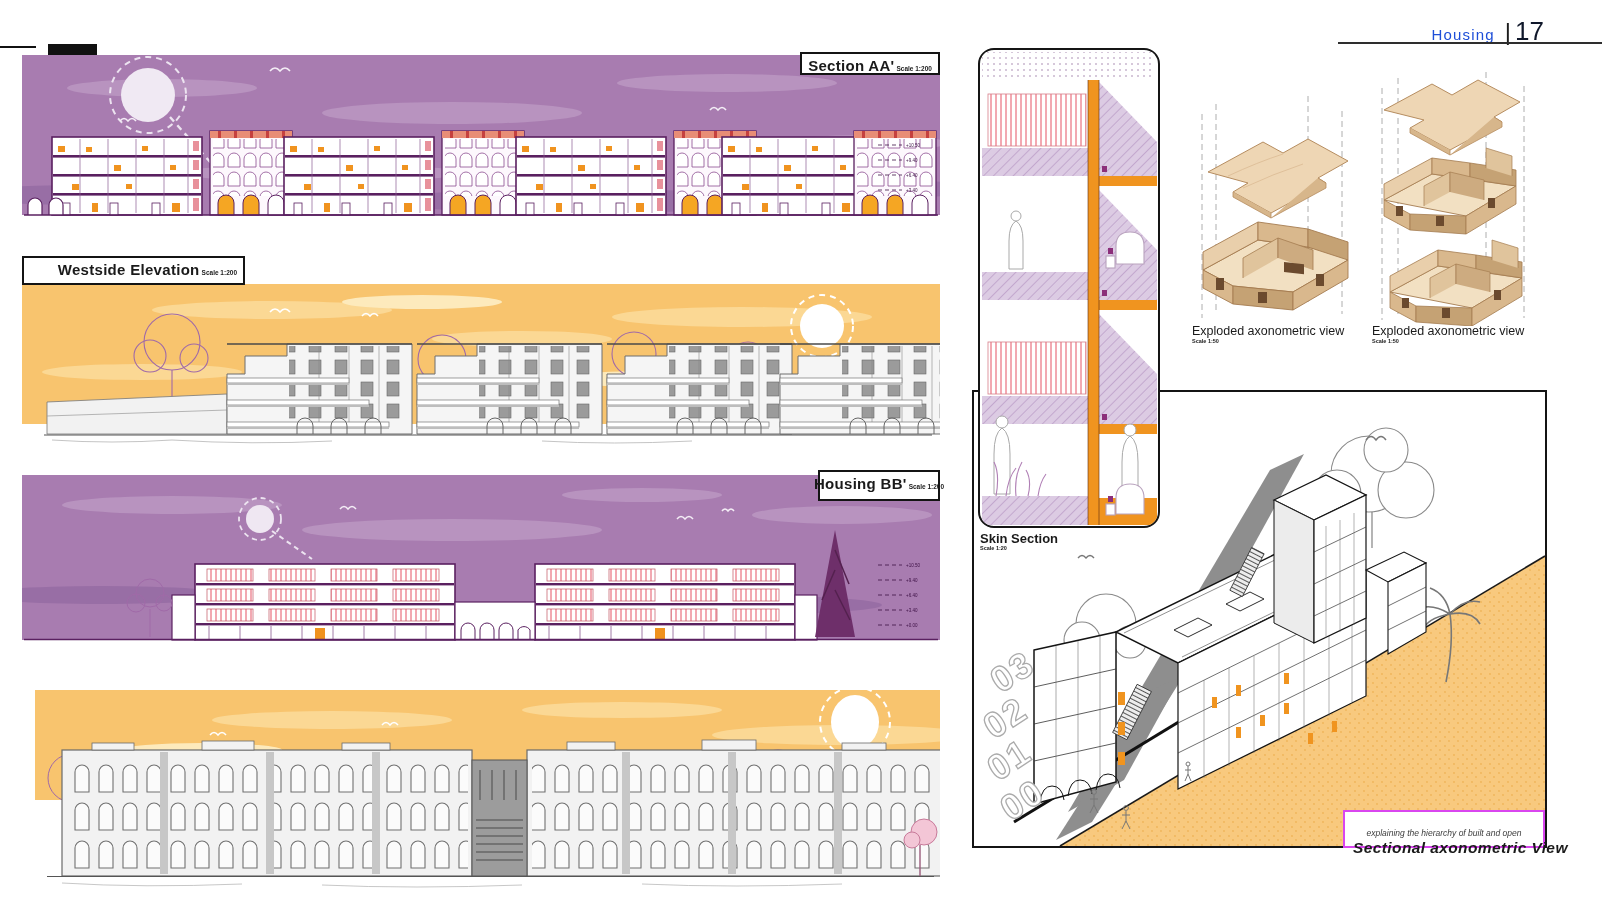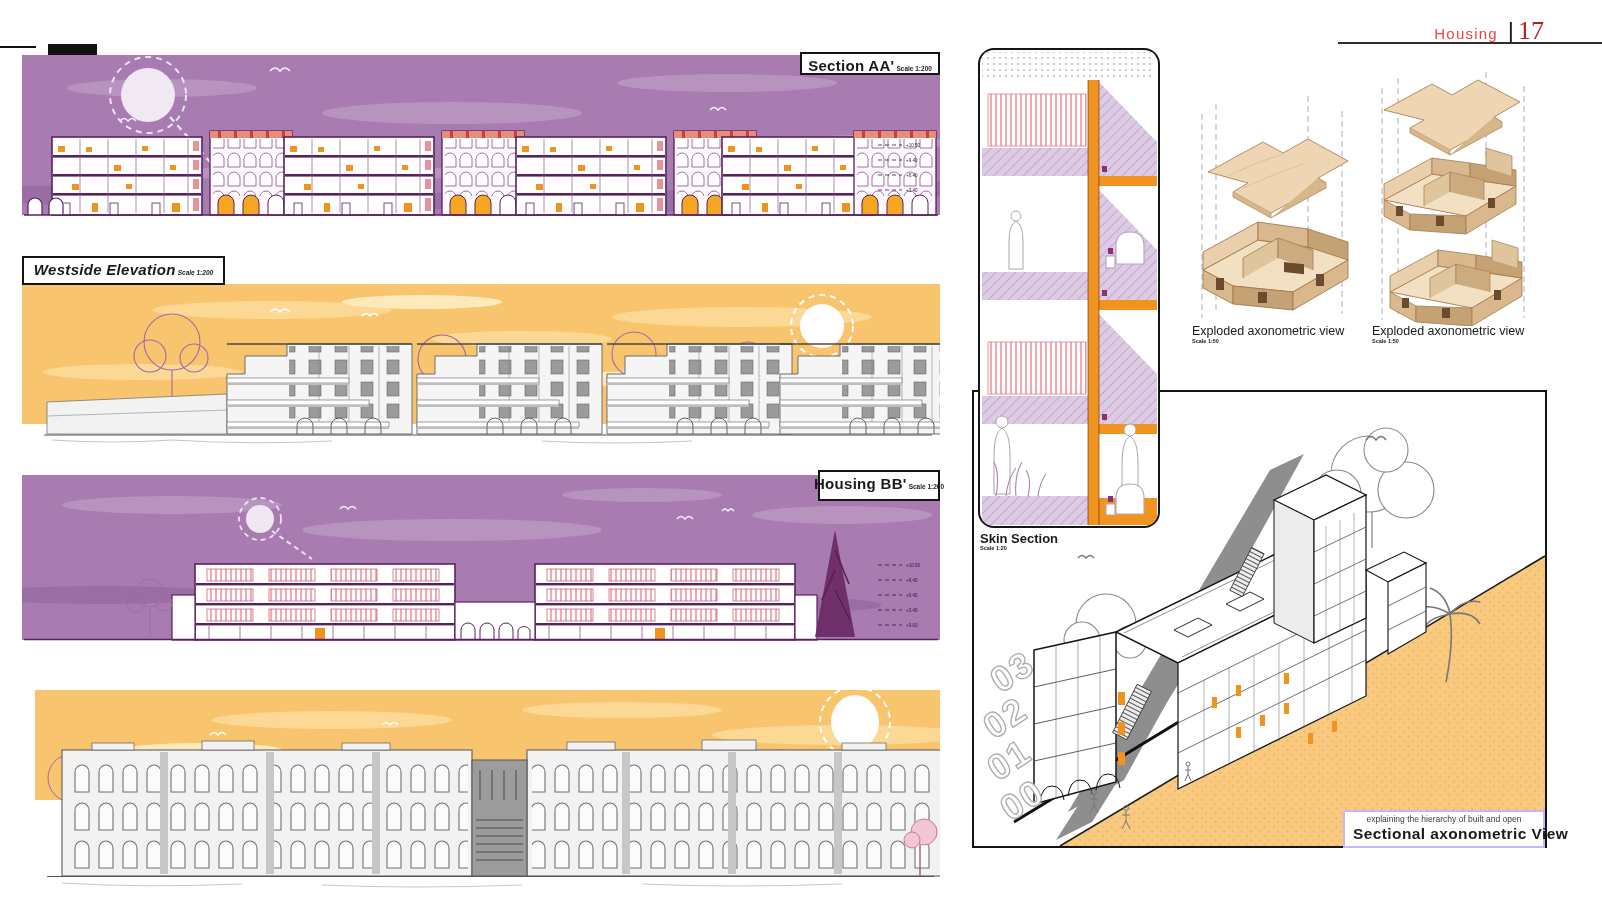--- a/index.html
+++ b/index.html
@@ -8,25 +8,25 @@
          font-family:"Liberation Sans",sans-serif;color:#1a1a1a;}
   .abs{position:absolute;}
   .plabel{position:absolute;background:#fff;border:2.5px solid #141414;
           display:flex;align-items:baseline;justify-content:center;gap:2px;padding:3px 6px;}
   .plabel .t{font-weight:bold;font-size:15px;letter-spacing:.3px;white-space:nowrap;}
   .plabel .s{font-size:6.5px;font-weight:bold;white-space:nowrap;}
   .freelabel .t{font-weight:bold;font-size:13px;display:block;line-height:13px;white-space:nowrap;}
   .freelabel .s{font-size:5.5px;font-weight:bold;display:block;}
   .explabel .t{font-weight:normal;font-size:12.5px;display:block;white-space:nowrap;}
   .explabel .s{font-size:5.5px;font-weight:bold;display:block;}
-  .caption-box{position:absolute;background:#fff;border:2px solid #c4b5fd;text-align:center;padding:2px 8px;}
+  .caption-box{position:absolute;background:#fff;border:2px solid #d946ef;text-align:center;padding:16px 8px;font-style:italic;}
   .caption-box .c1{font-size:8.5px;color:#3c3c3c;display:block;line-height:11px;}
   .caption-box .c2{font-weight:bold;font-size:15.5px;letter-spacing:.4px;display:block;line-height:17px;white-space:nowrap;}
-  .hdr-housing{font-size:15px;letter-spacing:1.2px;color:#ef4444;}
-  .hdr-num{font-size:26px;color:#b91c1c;font-family:Liberation Serif, serif;}
+  .hdr-housing{font-size:15px;letter-spacing:1.2px;color:#1d4ed8;}
+  .hdr-num{font-size:26px;color:#0f172a;}
   .hdr-bar{font-size:24px;font-weight:300;color:#1d1d1d;padding:0 4px 0 10px;}
   svg text{font-family:"Liberation Sans",sans-serif;}
 </style>
 </head>
 <body>
 
 <div class="stage">
 
 <svg width="0" height="0" class="abs" aria-hidden="true">
 <defs>
@@ -249,21 +249,21 @@
     <line x1="25" y1="132" x2="205" y2="126" stroke="#999" stroke-width="0.7"></line>
     <use href="#wsBlk" x="205" y="50"></use>
         <use href="#wsBlk" x="395" y="50"></use>
     <use href="#wsBlk" x="585" y="50"></use>
         <use href="#wsBlk" x="758" y="50"></use>
     <line x1="22" y1="151" x2="910" y2="151" stroke="#555" stroke-width="1.2"></line>
     <path d="M30,156 q60,4 120,0 q80,5 160,1" stroke="#b5b5b5" stroke-width="0.8" fill="none"></path>
     <path d="M520,157 q70,4 150,0" stroke="#b5b5b5" stroke-width="0.8" fill="none"></path>
   </g>
 </svg>
-<div class="plabel" style="left:22px;top:256px;width:203px;height:29px;justify-content:center;font-style:italic;">
+<div class="plabel" style="left:22px;top:256px;width:223px;height:29px;justify-content:flex-end;">
   <span class="t">Westside Elevation</span>
   <span class="s">Scale 1:200</span>
 </div>
 
 <svg class="abs" style="left:22px;top:475px;" width="918" height="166" viewBox="0 0 918 166">
   <rect width="918" height="165" fill="#a87cb0"></rect>
   <g fill="#b893bf">
     <ellipse cx="150" cy="30" rx="110" ry="9"></ellipse>
         <ellipse cx="430" cy="55" rx="150" ry="11"></ellipse>
     <ellipse cx="820" cy="40" rx="90" ry="9"></ellipse>

